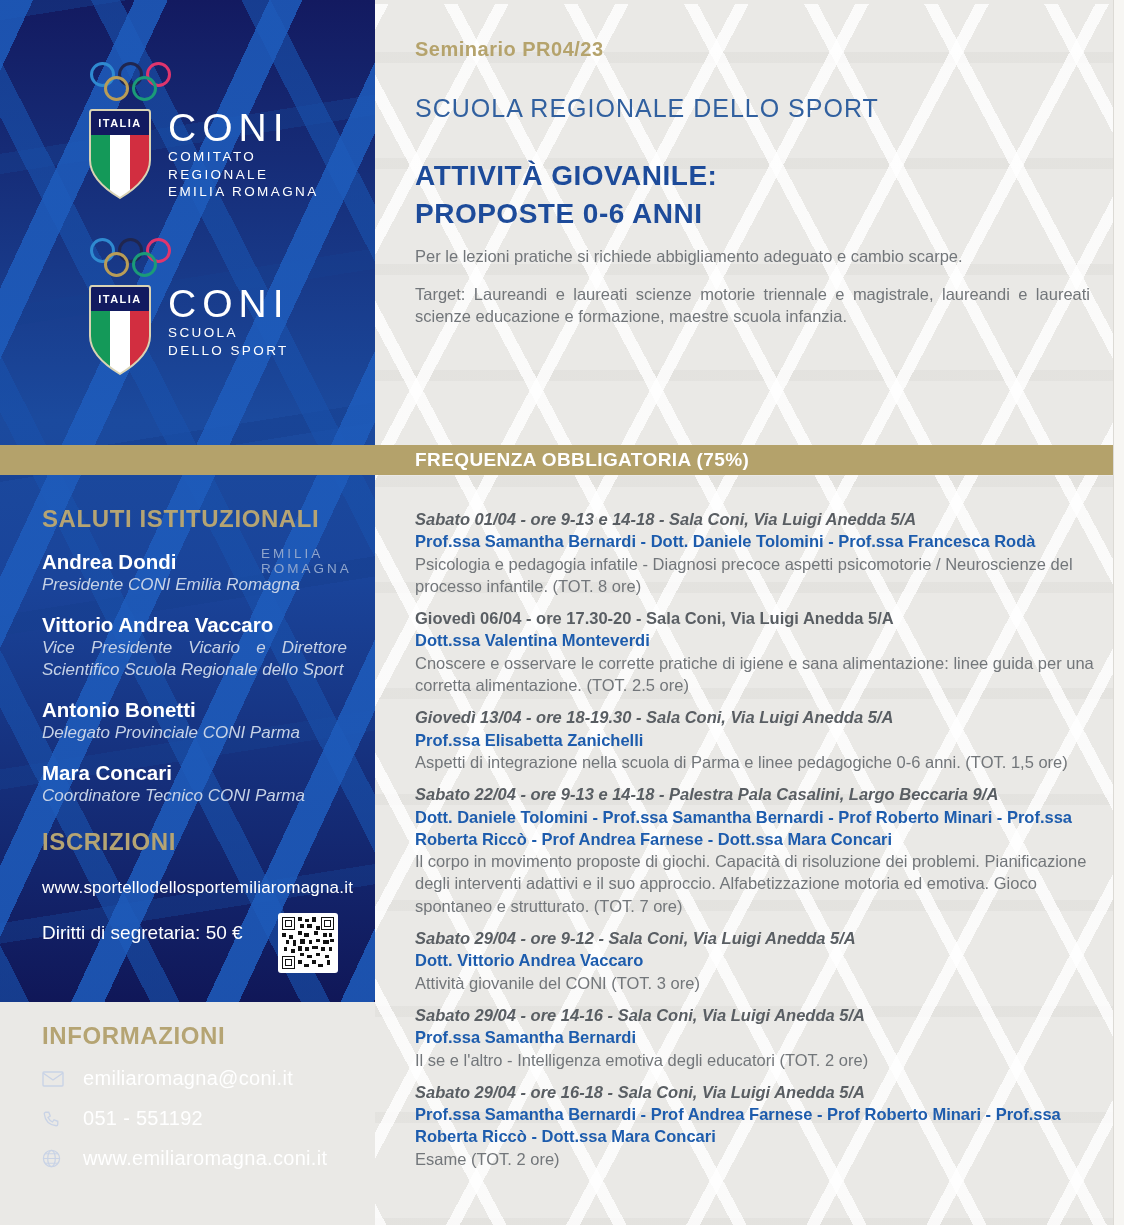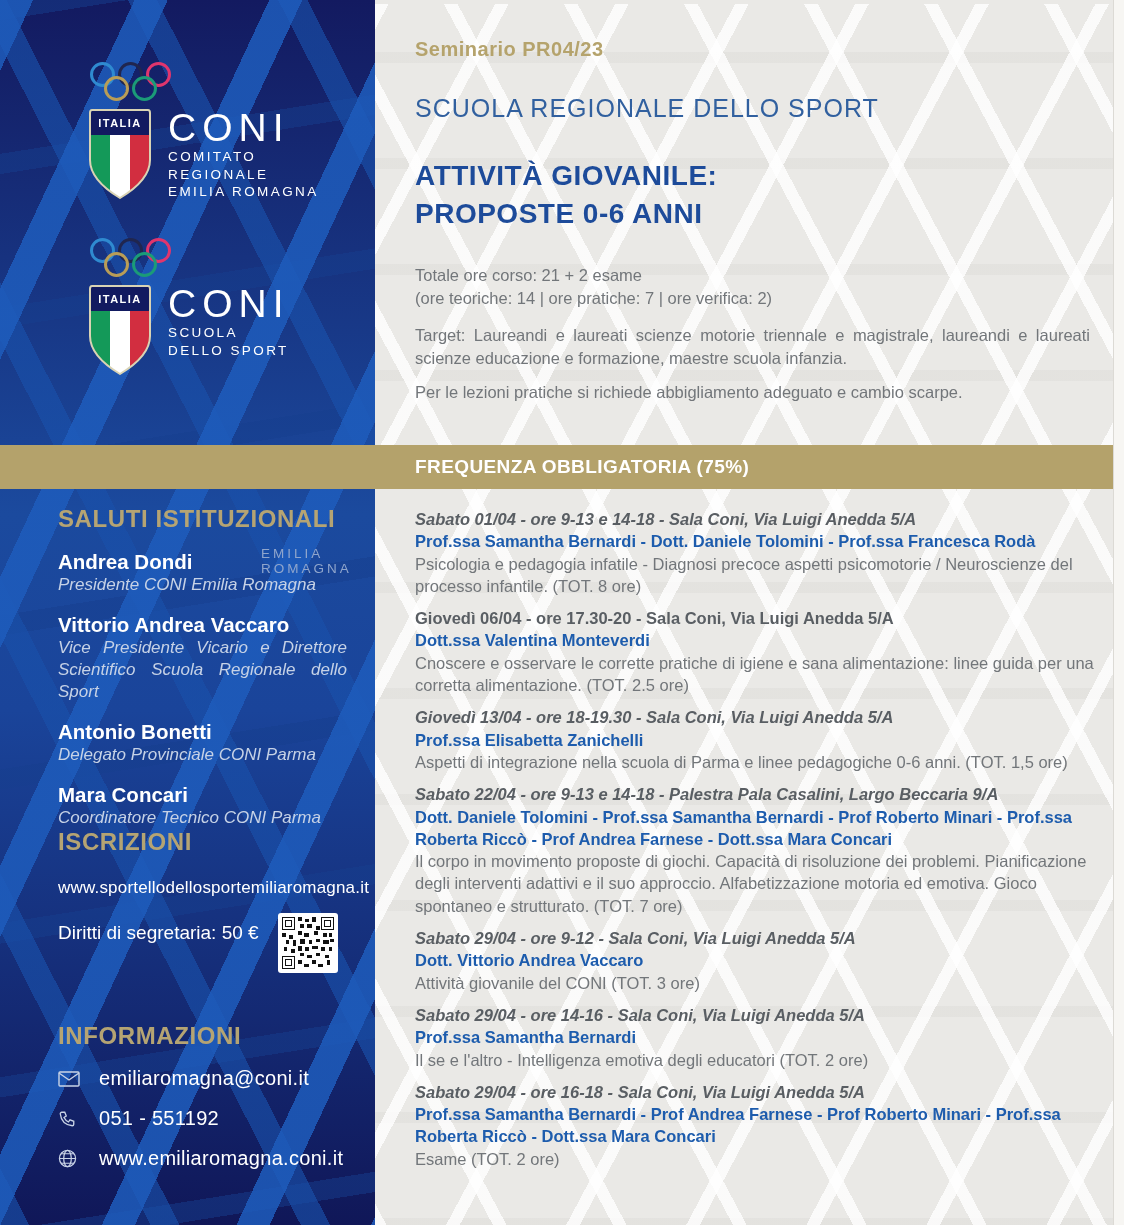--- a/index.html
+++ b/index.html
@@ -24,35 +24,35 @@
   }
   .main-inner { position:absolute; left:40px; right:34px; top:0; }
   .badge { margin-top:34px; font-size:20px; font-weight:bold; color:#b5a36c; letter-spacing:.5px; }
   .school { margin-top:33px; font-size:25px; font-weight:400; color:#31609f; letter-spacing:1px; }
   .title  { margin-top:34px; font-size:28px; line-height:38px; font-weight:bold; color:#1d4b9a; letter-spacing:.5px; }
   .hours  { margin-top:31px; font-size:16.5px; line-height:22.5px; color:#72767a; }
   .para   { margin-top:15px; font-size:16.5px; line-height:22.5px; color:#72767a; text-align:justify; }
   .para.last { margin-top:12px; text-align:left; }
 
   .gold-bar {
-    position:absolute; left:0; top:445px; width:1113px; height:44px; z-index:5;
+    position:absolute; left:0; top:445px; width:1113px; height:30px; z-index:5;
     background:#b4a26b; display:flex; align-items:center; padding-left:415px;
   }
   .gold-bar span { color:#ffffff; font-size:19px; font-weight:bold; letter-spacing:.4px; }
 
   .schedule { position:absolute; left:415px; top:508px; width:692px; z-index:2; }
   .event { margin-bottom:10px; font-size:16.5px; line-height:22.3px; }
   .ev-when { font-weight:bold; font-style:italic; color:#595e63; }
   .ev-when.upright { font-style:normal; }
   .ev-speakers { font-weight:bold; color:#1d5cad; }
   .ev-desc { color:#72767a; }
 
   
   .sidebar {
-    position:absolute; left:0; top:0; width:375px; height:1225px; z-index:1;
+    position:absolute; left:0; top:0; width:375px; height:1002px; z-index:1;
     background-color:#16236f;
     background-image:
       repeating-linear-gradient(115deg, rgba(30,92,188,.85) 0 30px, rgba(30,92,188,0) 30px 122px),
       repeating-linear-gradient(63deg,  rgba(25,80,170,.65) 0 26px, rgba(25,80,170,0) 26px 134px),
       repeating-linear-gradient(171deg, rgba(22,62,142,.5)  0 20px, rgba(22,62,142,0) 20px 152px),
       linear-gradient(180deg, #131a60 0%, #1b4a9e 42%, #1a449a 58%, #101758 100%);
   }
   .logo { position:absolute; left:88px; }
   .logo1 { top:62px; } .logo2 { top:238px; }
   .rings { position:relative; height:42px; width:84px; margin-left:2px; }
@@ -62,21 +62,21 @@
   .ring.r { left:56px; top:0; border-color:#e0356d; }
   .ring.y { left:14px; top:14px; border-color:#b99d57; }
   .ring.g { left:42px; top:14px; border-color:#1b9b78; }
   .logo-row { display:flex; margin-top:4px; }
   .shield { flex:0 0 auto; }
   .logo-text { margin-left:16px; }
   .coni { color:#ffffff; font-size:39px; font-weight:400; letter-spacing:6px; line-height:40px; }
   .coni-sub { color:#ffffff; font-size:13.5px; letter-spacing:2.4px; line-height:17.5px; white-space:pre-line; }
   .region-label { position:absolute; left:173px; top:308px; color:#8fa5cc; font-size:13.5px; letter-spacing:3px; }
 
-  .side-section { position:absolute; left:58px; right:28px; }
+  .side-section { position:absolute; left:42px; right:28px; }
   .side-heading { color:#b5a473; font-size:24px; font-weight:bold; letter-spacing:.6px; }
   .person { margin-top:16px; }
   .person-name { color:#ffffff; font-size:20.5px; font-weight:bold; line-height:25px; }
   .person-role { color:#c6d2e6; font-size:17px; font-style:italic; line-height:22px; }
   .person-role.just { text-align:justify; }
   .side-link { margin-top:22px; color:#ffffff; font-size:17px; letter-spacing:.2px; }
   .side-fee  { margin-top:24px; color:#ffffff; font-size:19px; }
   .qr {
     position:absolute; left:278px; top:913px; width:60px; height:60px;
     background:#ffffff; border-radius:3px; padding:4px; z-index:3;
@@ -91,26 +91,22 @@
 <div class="page">
 
   <div class="main">
     <div class="main-inner">
       <div class="badge">Seminario PR04/23</div>
       <div class="school">SCUOLA REGIONALE DELLO SPORT</div>
       <div class="title">
         <div>ATTIVITÀ GIOVANILE:</div>
         <div>PROPOSTE 0-6 ANNI</div>
       </div>
-      <div class="hours">
-        <div>Totale ore corso: 21 + 2 esame</div>
-        <div>(ore teoriche: 14 | ore pratiche: 7 | ore verifica: 2)</div>
-      </div>
+      <div class="para last">Per le lezioni pratiche si richiede abbigliamento adeguato e cambio scarpe.</div>
       <div class="para">Target: Laureandi e laureati scienze motorie triennale e magistrale, laureandi e laureati scienze educazione e formazione, maestre scuola infanzia.</div>
-      <div class="para last">Per le lezioni pratiche si richiede abbigliamento adeguato e cambio scarpe.</div>
     </div>
   </div>
 
   <div class="sidebar">
 
     <div class="logo logo1">
       <div class="rings">
         <span class="ring b"></span>
           <span class="ring k"></span>
           <span class="ring r"></span>

